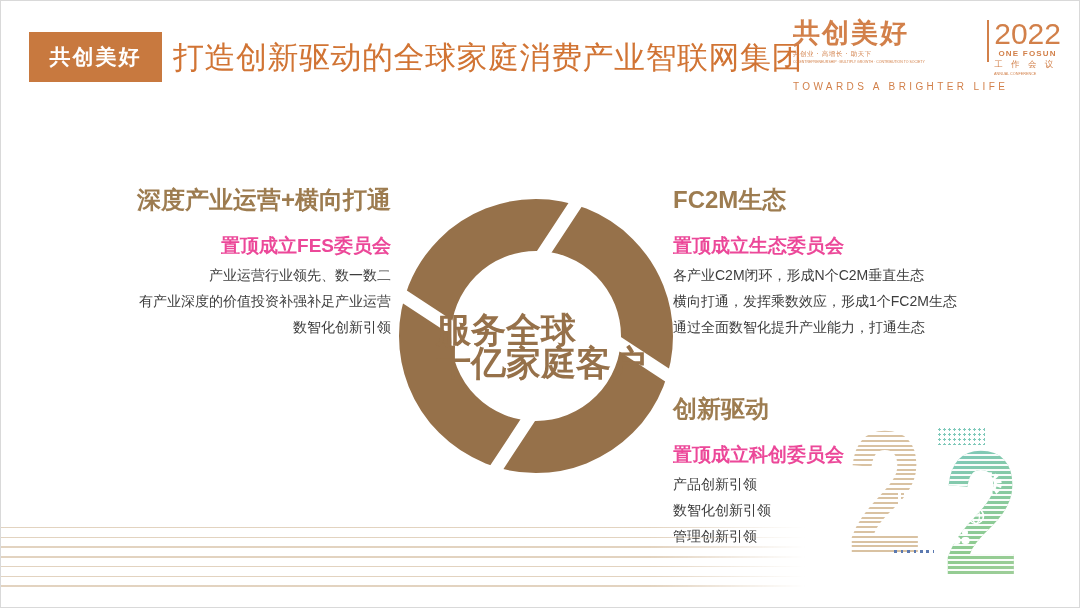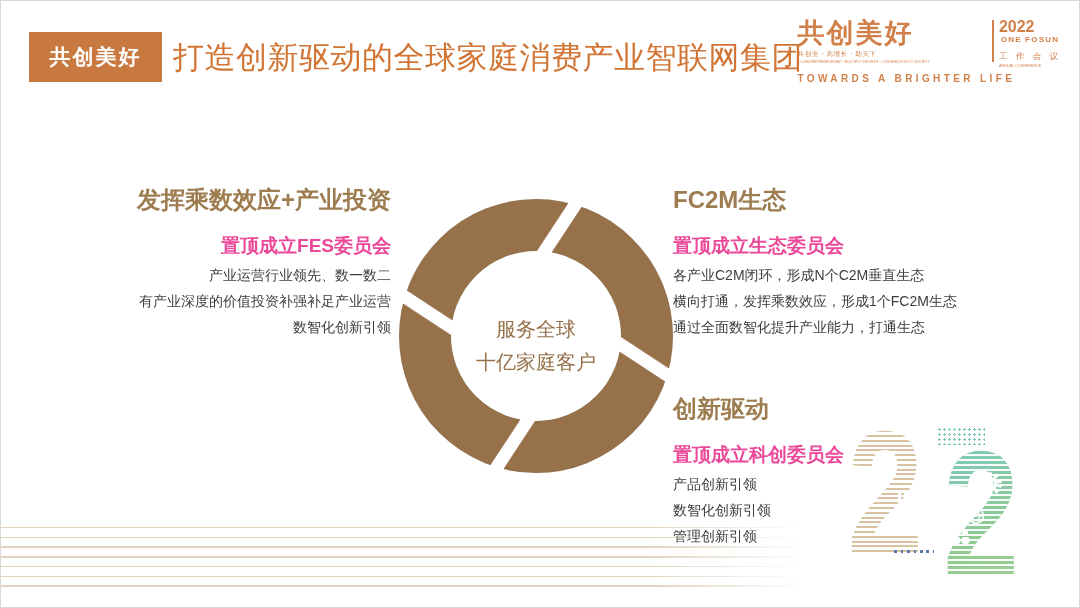--- a/index.html
+++ b/index.html
@@ -18,39 +18,39 @@
     position:absolute; left:172px; top:36px; font-size:31px; font-weight:normal;
     color:#d17434; white-space:nowrap; letter-spacing:0.5px;
   }
   
   .logo { position:absolute; right:18px; top:18px; color:#d2804a; text-align:left; }
   .logo-row { display:flex; align-items:flex-start; }
   .logo-brand { font-size:27px; font-weight:bold; letter-spacing:2px; line-height:1.05; }
   .logo-slogan { font-size:6.5px; letter-spacing:0.6px; margin-top:3px; white-space:nowrap; }
   .logo-slogan-en { font-size:5px; transform:scale(.7); transform-origin:left top; white-space:nowrap; }
   .logo-div { border-left:2px solid #d2804a; height:42px; margin:1px 5px 0 6px; }
-  .logo-year { font-size:16px; font-weight:bold; line-height:1; }
+  .logo-year { font-size:30px; font-weight:normal; line-height:1; }
   .logo-onefosun { font-size:8px; font-weight:bold; letter-spacing:1.2px; margin-top:0;text-align:center; }
-  .logo-meeting { font-size:8.5px; letter-spacing:3px; margin-top:7px; }
+  .logo-meeting { font-size:8.5px; letter-spacing:3px; margin-top:1px; }
   .logo-annual { font-size:5px; transform:scale(.75); transform-origin:left top; white-space:nowrap; }
-  .logo-tagline { font-size:10px; font-weight:bold; letter-spacing:3.4px; margin-top:4px; white-space:nowrap; }
+  .logo-tagline { font-size:10px; font-weight:normal; letter-spacing:3.4px; margin-top:4px; white-space:nowrap; }
   
   .quad { position:absolute; }
   .quad h2 { font-size:24px; font-weight:bold; color:#9d7c50; margin:0 0 17px 0; white-space:nowrap; }
   .quad .sub { font-size:19px; font-weight:bold; color:#ec4899; margin:0 0 3px 0; white-space:nowrap; }
   .quad .ln { font-size:14px; color:#3d3d3d; margin:0; line-height:26px; white-space:nowrap; }
   .q-tl { left:80px;  top:183px; width:310px; text-align:right; }
   .q-tr { left:672px; top:183px; width:350px; text-align:left; }
   .q-bl { left:80px;  top:392px; width:310px; text-align:right; }
   .q-br { left:672px; top:392px; width:350px; text-align:left; }
   
   .ring-svg { position:absolute; left:388px; top:188px; }
   .ring-label {
-    position:absolute; left:435px; top:312px; width:200px; text-align:center;
-    font-size:20px; font-weight:normal; color:#96714a; line-height:33px; white-space:nowrap;
+    position:absolute; left:435px; top:312px; width:200px; text-align:left;
+    font-size:35px; font-weight:bold; color:#96714a; line-height:33px; white-space:nowrap;
   }
   
   .stripes {
     position:absolute; left:0; top:526px; width:812px; height:62px;
     background:repeating-linear-gradient(to bottom, rgba(203,175,140,.55) 0 1.4px, transparent 1.4px 9.7px);
     -webkit-mask-image:linear-gradient(to right,#000 0%,#000 80%,transparent 99%);
             mask-image:linear-gradient(to right,#000 0%,#000 80%,transparent 99%);
   }
   
   .wm-digit {
@@ -105,21 +105,21 @@
         <div class="logo-year">2022</div>
         <div class="logo-onefosun">ONE FOSUN</div>
         <div class="logo-meeting">工 作 会 议</div>
         <div class="logo-annual">ANNUAL CONFERENCE</div>
       </div>
     </div>
     <div class="logo-tagline">TOWARDS A BRIGHTER LIFE</div>
   </div>
 
   <section class="quad q-tl">
-    <h2>发挥乘数效应+产业投资</h2>
+    <h2>深度产业运营+横向打通</h2>
     <p class="sub">置顶成立FES委员会</p>
     <p class="ln">产业运营行业领先、数一数二</p>
     <p class="ln">有产业深度的价值投资补强补足产业运营</p>
     <p class="ln">数智化创新引领</p>
   </section>
 
   <section class="quad q-tr">
     <h2>FC2M生态</h2>
     <p class="sub">置顶成立生态委员会</p>
     <p class="ln">各产业C2M闭环，形成N个C2M垂直生态</p>

